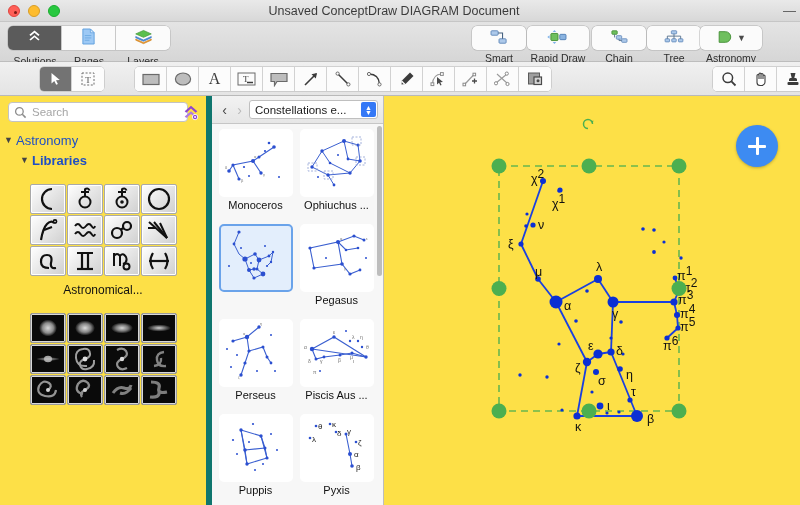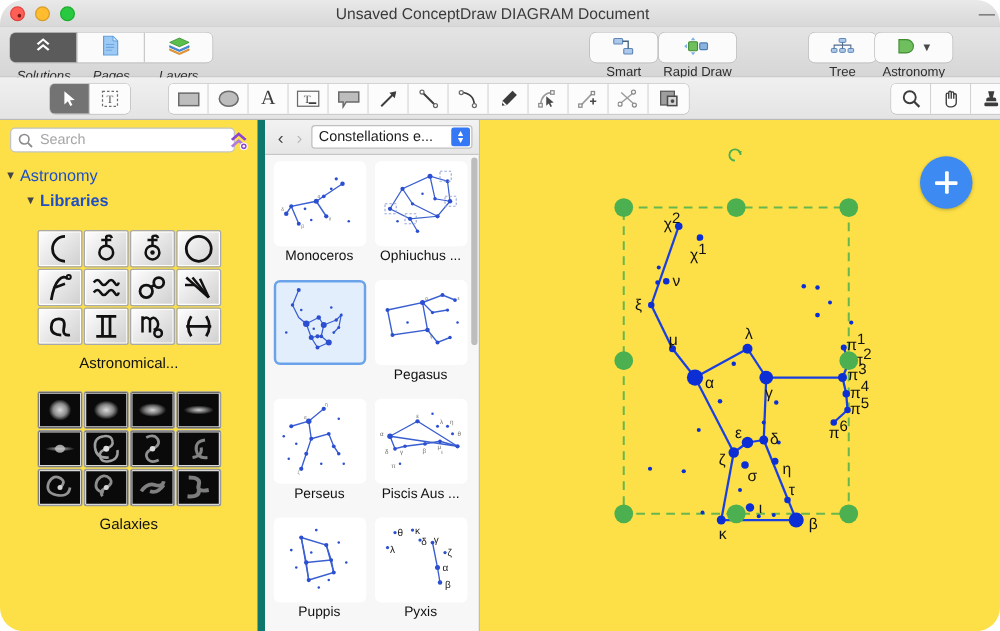--- a/index.html
+++ b/index.html
@@ -4,21 +4,21 @@
 <style>
   * { box-sizing: border-box; margin:0; padding:0; }
   html,body { width:800px; height:505px; overflow:hidden; }
   body {
     font-family: "Liberation Sans", sans-serif;
     font-size: 12px;
     color:#1a1a1a;
     background:#fff;
     -webkit-font-smoothing: antialiased;
   }
-  #app { position:relative; width:800px; height:505px; overflow:hidden;border-radius:19px; }
+  #app { position:relative; width:800px; height:505px; overflow:hidden; }
 
   
   .titlebar {
     position:absolute; left:0; top:0; width:800px; height:22px;
     background: linear-gradient(180deg,#e9e9e9 0%, #d8d8d8 100%);
     border-bottom:1px solid #c6c6c6;
   }
   .traffic { position:absolute; left:8px; top:5px; display:flex; gap:8px; }
   .tl { width:12px; height:12px; border-radius:50%; position:relative; }
   .tl-red { background:#ff5f57; border:0.5px solid #e0443e; }
@@ -44,21 +44,21 @@
   .seg { display:flex; border-radius:5px; overflow:hidden;
          box-shadow:0 0 0 0.5px #b0b0b0; }
   .seg .segbtn {
     width:54px; height:24px; display:flex; align-items:center; justify-content:center;
     background:#fbfbfb; border-right:0.5px solid #c9c9c9;
   }
   .seg .segbtn:last-child { border-right:none; }
   .seg .segbtn.active { background:#5b5b5b; }
   .segwrap { display:flex; flex-direction:column; align-items:center; }
   .seglabels { display:flex; }
-  .seglabels span { width:54px; text-align:center; font-size:10.5px; color:#2e2e2e; margin-top:5px;font-style:italic; }
+  .seglabels span { width:54px; text-align:center; font-size:10.5px; color:#2e2e2e; margin-top:5px; }
 
   .singlebtn { display:flex; flex-direction:column; align-items:center; }
   .singlebtn .box {
     width:54px; height:24px; border-radius:5px; display:flex;
     align-items:center; justify-content:center; background:#fbfbfb;
     box-shadow:0 0 0 0.5px #b0b0b0;
   }
   .singlebtn .box.dark { background:#5b5b5b; }
   .singlebtn .cap { font-size:10.5px; color:#2e2e2e; margin-top:2px; white-space:nowrap; }
   .wideop .box { width:62px; }
@@ -271,20 +271,33 @@
               <path d="M9 1 L11 3.5 H7 Z"></path>
                 <path d="M9 17 L11 14.5 H7 Z"></path>
               <path d="M1 9 L3.5 7 V11 Z"></path>
             </g>
           </svg>
         </span>
       </div>
       <div class="cap">Rapid Draw</div>
     </div>
 
+    <div style="position:absolute;left:592px;top:4px;" class="singlebtn">
+      <div class="box">
+        <span>
+          <svg width="22" height="16" viewBox="0 0 24 18">
+            <rect x="4" y="2" width="6" height="4" rx="0.8" fill="#6fbf5e" stroke="#3f8c31" stroke-width="0.9"></rect>
+            <rect x="9" y="7.5" width="6" height="4" rx="0.8" fill="#adc9ea" stroke="#5d85b8" stroke-width="0.9"></rect>
+            <rect x="15" y="11" width="6" height="4" rx="0.8" fill="#adc9ea" stroke="#5d85b8" stroke-width="0.9"></rect>
+            <path d="M7 6 V9.5 M12 11.5 V13 H15" fill="none" stroke="#516d8a" stroke-width="1"></path>
+          </svg>
+        </span>
+      </div>
+      <div class="cap">Chain</div>
+    </div>
 
     <div style="position:absolute;left:647px;top:4px;" class="singlebtn">
       <div class="box">
         <span>
           <svg width="22" height="16" viewBox="0 0 24 18">
             <rect x="9" y="2" width="6" height="3.5" rx="0.7" fill="#adc9ea" stroke="#5d85b8" stroke-width="0.9"></rect>
             <rect x="2" y="11" width="5" height="3.5" rx="0.7" fill="#adc9ea" stroke="#5d85b8" stroke-width="0.9"></rect>
             <rect x="9.5" y="11" width="5" height="3.5" rx="0.7" fill="#adc9ea" stroke="#5d85b8" stroke-width="0.9"></rect>
             <rect x="17" y="11" width="5" height="3.5" rx="0.7" fill="#adc9ea" stroke="#5d85b8" stroke-width="0.9"></rect>
             <path d="M12 5.5 V8 M4.5 11 V8 H19.5 V11 M12 8 V11" fill="none" stroke="#516d8a" stroke-width="1"></path>
@@ -670,21 +683,20 @@
         </div>
         <div class="cell dark">
           <svg width="30" height="26" viewBox="0 0 30 26">
               <g fill="none" stroke="#9a9a9a" stroke-width="3.2" opacity=".8">
                 <path d="M7 5 q10 0 8 6 q-2 6 8 4"></path>
                 <path d="M6 20 q10 1 9 -5"></path>
               </g>
             </svg>
         </div>
       </div>
-      <div class="secname">Galaxies</div>
     </div>
   </div>
 
   <div class="libpanel">
     <div class="libhead">
       <span class="navarr">‹</span>
       <span class="navarr dis">›</span>
       <div class="popup">
         <span>Constellations e...</span>
         <span class="arrowbox">

